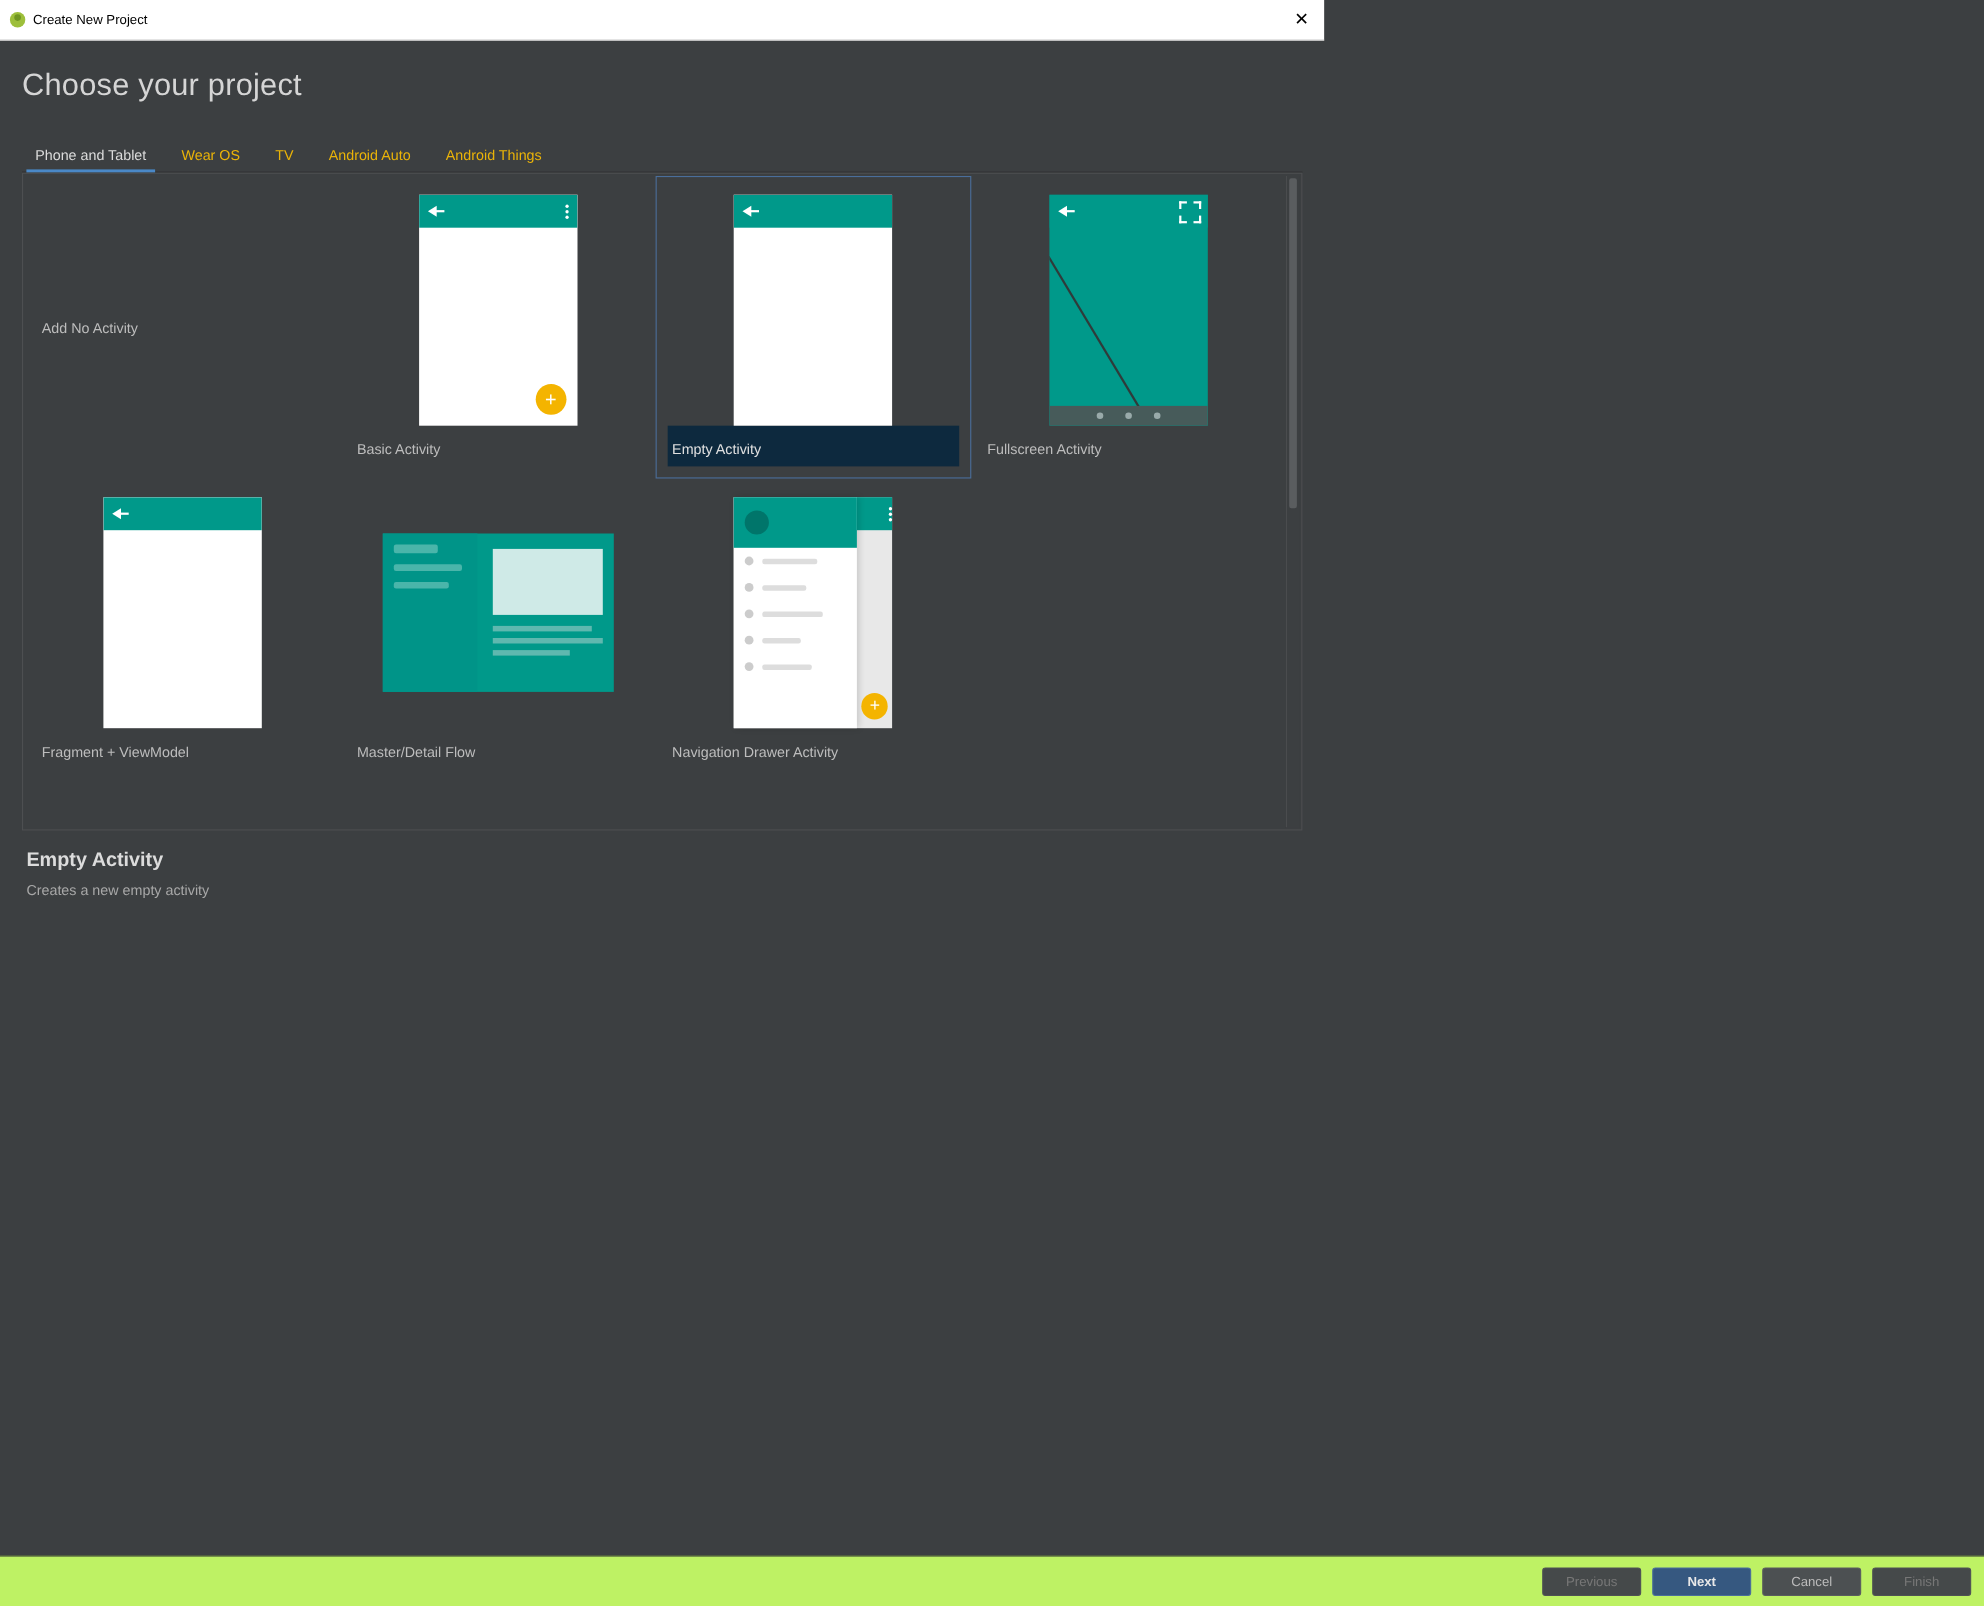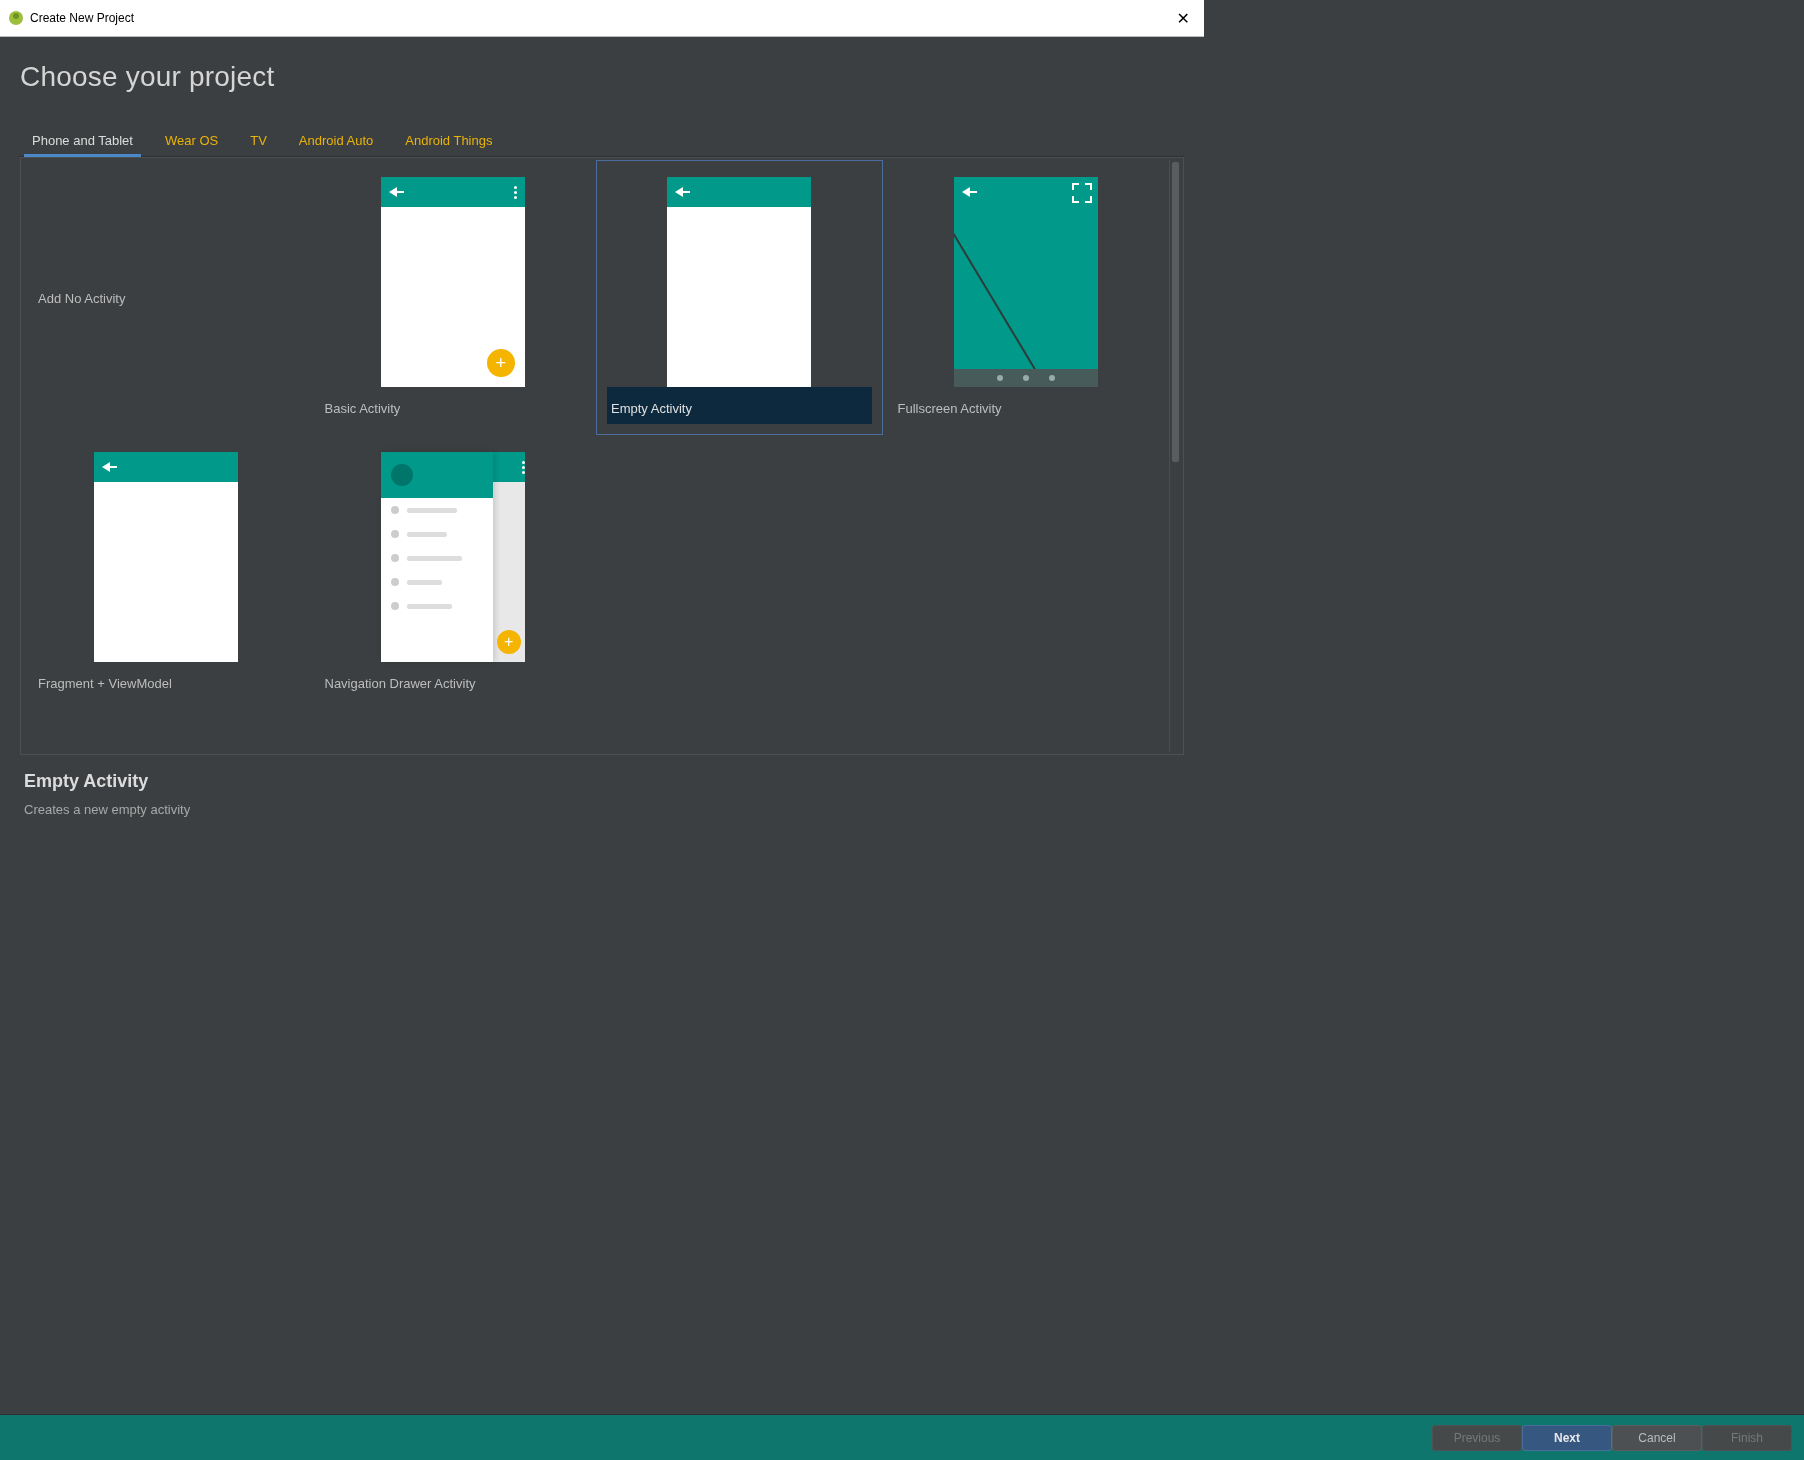--- a/index.html
+++ b/index.html
@@ -174,22 +174,23 @@
     font-size: 13px;
   }
   .footer {
     position: absolute;
     bottom: 0; left: 0; right: 0;
     height: 46px;
     border-top: 1px solid #2d2f30;
     display: flex;
     align-items: center;
     justify-content: flex-end;
+    gap: 10px;
     padding-right: 12px;
-    background: #0f766e;
+    background: #bef264;
   }
   .btn {
     min-width: 90px;
     height: 26px;
     border: 1px solid #5a5d5f;
     background: #4c5052;
     color: #bbbbbb;
     font-size: 12px;
     border-radius: 3px;
     cursor: pointer;
@@ -336,20 +337,38 @@
 
         <div class="card">
           <div class="thumb frag-thumb">
             <div class="appbar">
               <span class="arrow-left"></span>
             </div>
           </div>
           <div class="label-wrap">Fragment + ViewModel</div>
         </div>
 
+        <div class="card">
+          <div style="height:210px; display:flex; align-items:center;">
+            <div class="md-thumb">
+              <div class="md-left">
+                  <div></div>
+                  <div></div>
+                  <div></div>
+                </div>
+              <div class="md-right">
+                <div class="md-img"></div>
+                <div class="md-line" style="width:90px;"></div>
+                <div class="md-line" style="width:100px;"></div>
+                <div class="md-line" style="width:70px;"></div>
+              </div>
+            </div>
+          </div>
+          <div class="label-wrap">Master/Detail Flow</div>
+        </div>
 
         <div class="card">
           <div class="nd-thumb">
             <div class="nd-right">
               <div class="more-dots">
                   <span></span>
                   <span></span>
                   <span></span>
                 </div>
             </div>

